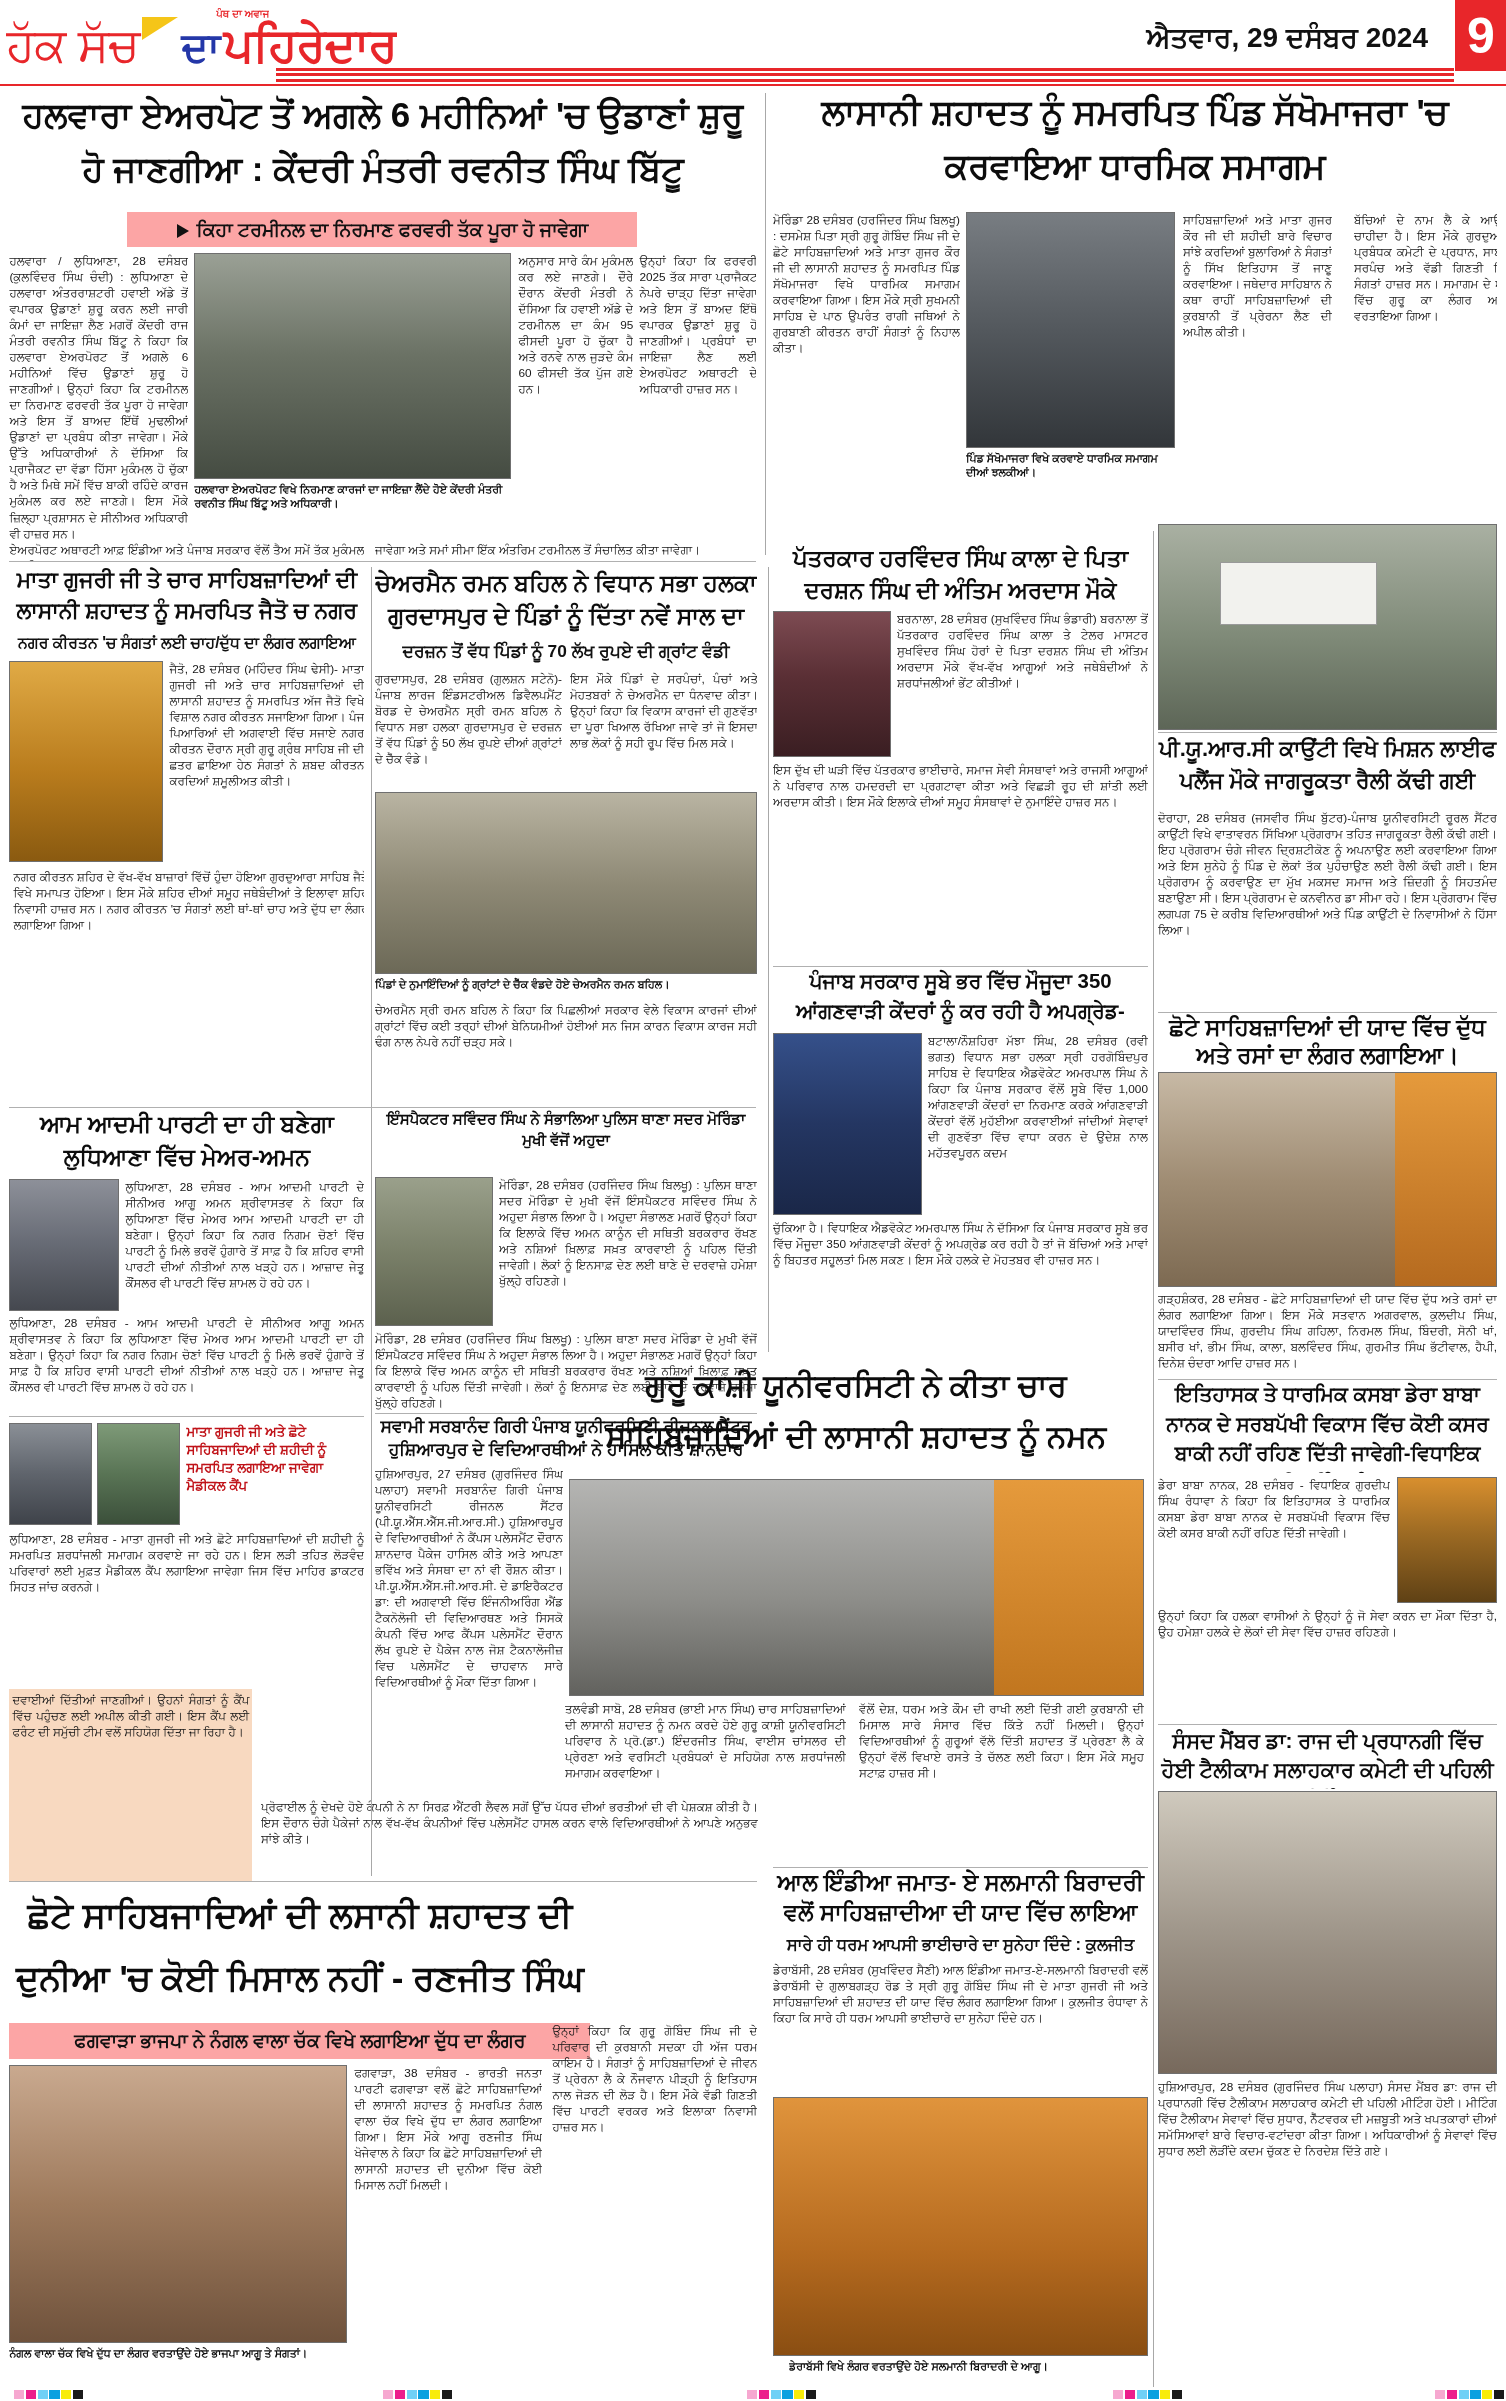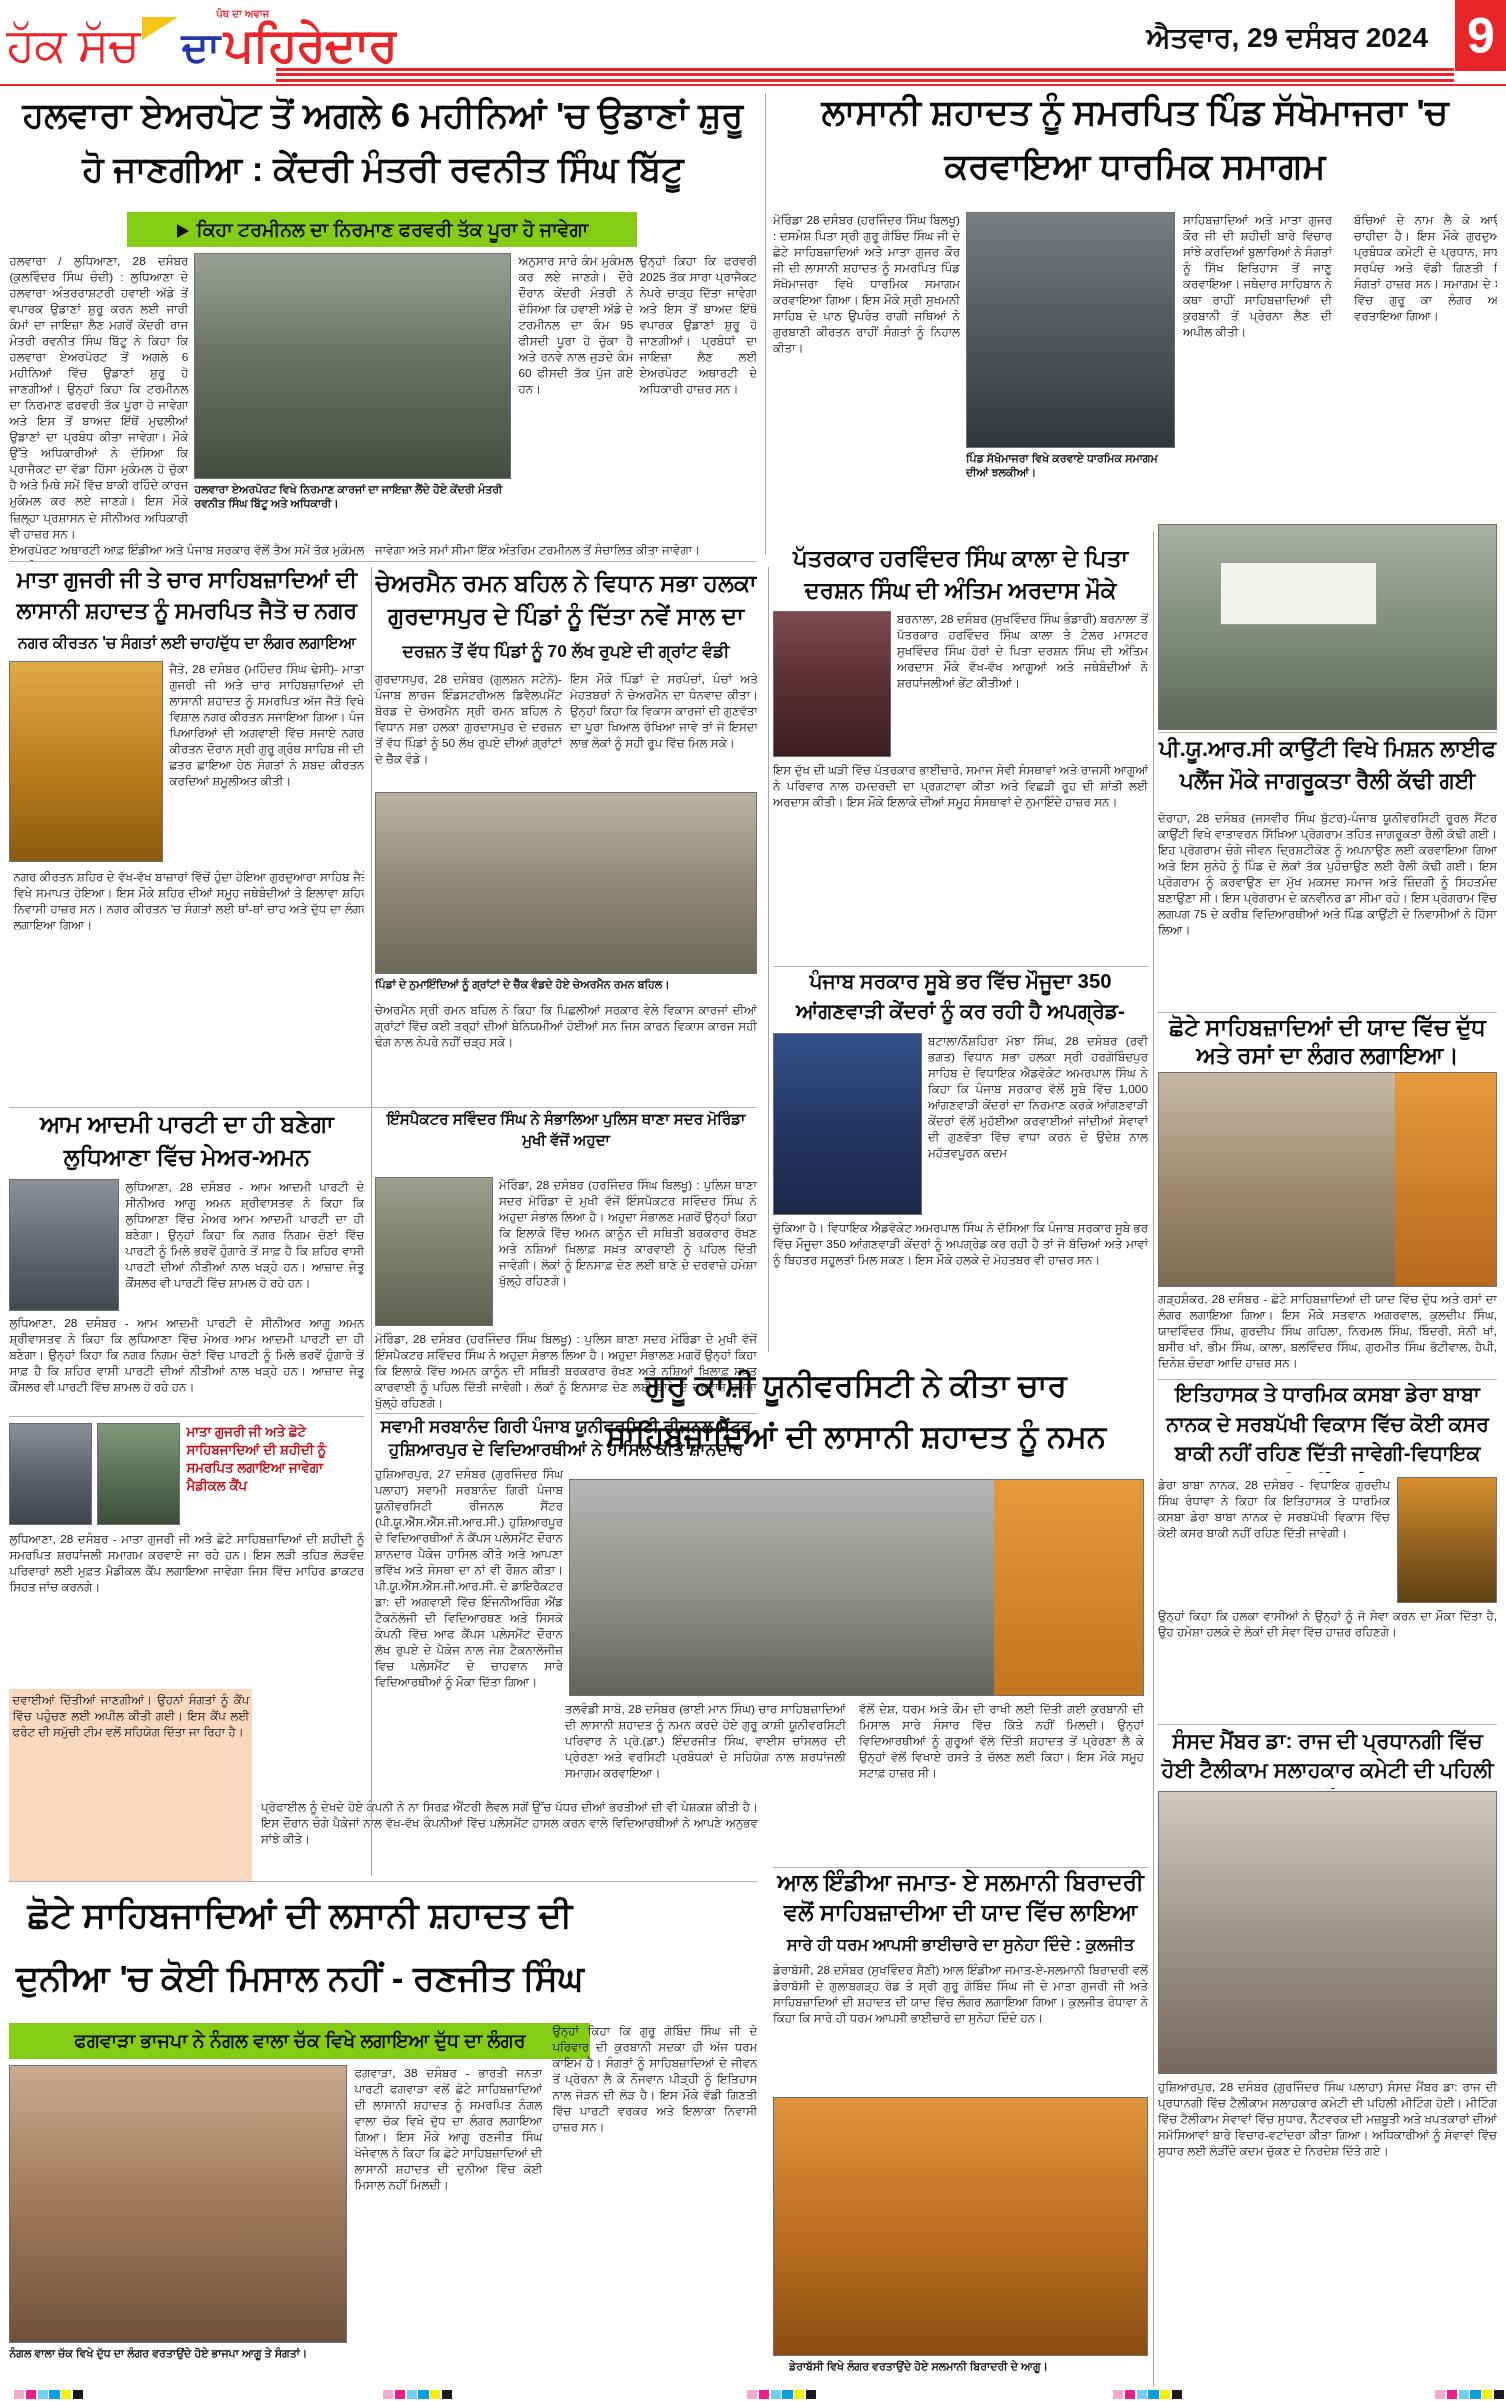--- a/index.html
+++ b/index.html
@@ -9,21 +9,21 @@
   .hl{font-weight:bold;color:#0c0c0c;text-align:center;}
   .sub{font-weight:bold;text-align:center;color:#111;}
   .bt{font-size:11.8px;line-height:1.36;text-align:justify;color:#161616;}
   .cap{font-weight:bold;font-size:11px;line-height:1.28;color:#101010;}
   .photo{border:0.8px solid #6f6f6f;box-sizing:border-box;}
   .vr{position:absolute;width:0.8px;background:#a8a8a8;}
   .hr{position:absolute;height:0.8px;background:#b0b0b0;}
   .redline{position:absolute;background:#e8262a;}
   .lead-red{color:#c01218;font-weight:bold;}
   .peach{background:#f8d9c0;}
-  .cream{background:#84cc16;}
+  .cream{background:#fca5a5;}
   .reg{position:absolute;display:flex;gap:1.6px;}
   .reg span{width:10.2px;height:9.4px;display:inline-block;}
   .arrow{display:inline-block;width:0;height:0;border-top:7px solid transparent;
          border-bottom:7px solid transparent;border-left:12.6px solid #111;margin-right:7.9px;vertical-align:middle;}
   .flag{display:inline-block;width:0;height:0;border-left:36px solid #f5c518;
         border-bottom:23.6px solid transparent;vertical-align:top;margin:0 3.1px;}
   .banner-white{position:absolute;background:#f2f2ee;border:0.8px solid #999;}
 </style>
 </head>
 <body>

